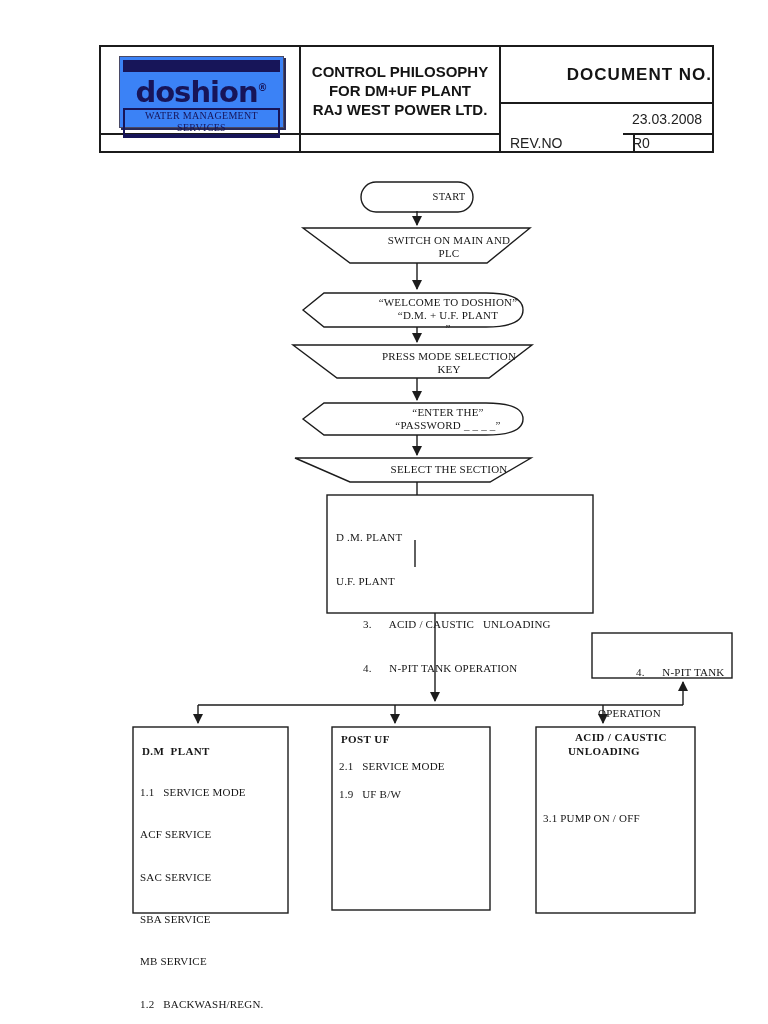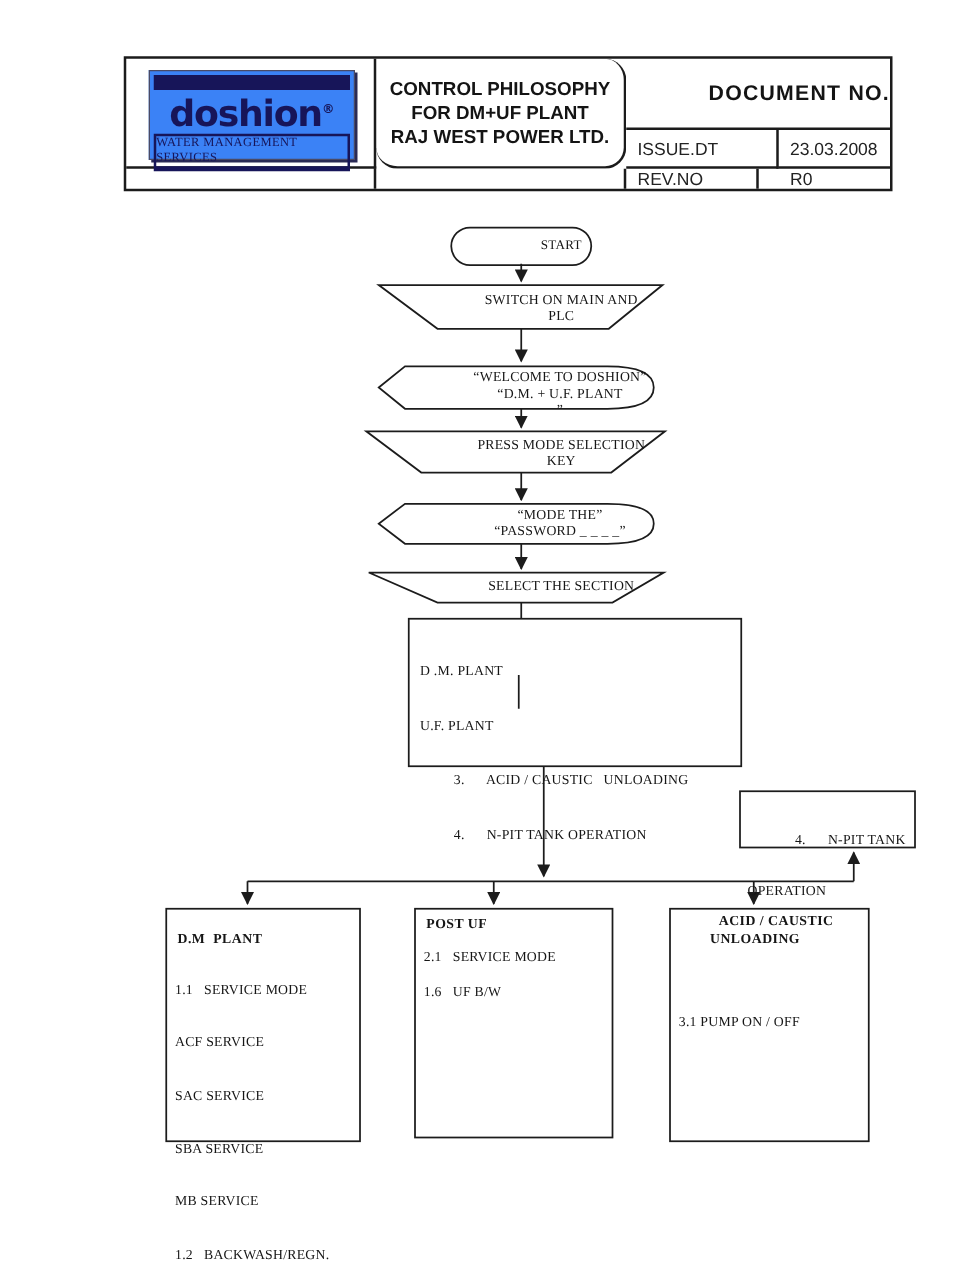--- a/index.html
+++ b/index.html
@@ -7,44 +7,44 @@
         font-family:"Liberation Sans","DejaVu Sans",sans-serif;}
 
   
   .hdr{position:absolute;left:99px;top:45px;width:615px;height:108px;
        border:2px solid #1b1b1b;box-sizing:border-box;}
   .cell{position:absolute;box-sizing:border-box;}
   .br{border-right:2px solid #1b1b1b;}
   .bb{border-bottom:2px solid #1b1b1b;}
   .logo-cell{left:0;top:0;width:200px;height:88px;}
   .title-cell{left:200px;top:0;width:200px;height:88px;display:flex;flex-direction:column;
-              align-items:center;justify-content:center;border-radius:17px;}
+              align-items:center;justify-content:center;}
   .docno-cell{left:400px;top:0;width:211px;height:57px;display:flex;align-items:center;justify-content:flex-end;}
   .issuel-cell{left:400px;top:57px;width:122px;height:31px;}
   .issuev-cell{left:522px;top:57px;width:89px;height:31px;}
-  .revl-cell{left:400px;top:88px;width:106px;height:16px;}
+  .revl-cell{left:400px;top:88px;width:134px;height:16px;}
   .revv-cell{left:522px;top:88px;width:89px;height:16px;}
   .emptyl-cell{left:0;top:88px;width:200px;height:16px;}
   .emptym-cell{left:200px;top:88px;width:200px;height:16px;}
   .kv{display:flex;align-items:center;padding-left:9px;font-size:14px;color:#222;}
 
   .hdr-title{font-size:15px;line-height:19px;color:#141414;font-weight:600;text-align:center;}
   .hdr-title .l3{font-weight:bold;}
   .docno{font-size:17px;letter-spacing:1px;color:#141414;font-weight:600;}
 
   
   .logo-box{position:absolute;left:18px;top:9px;width:165px;height:72px;background:#3b82f6;
             border:1px solid #4a4a66;box-shadow:2px 2px 0 #2a2a55;box-sizing:border-box;}
   .logo-bar{margin:3px 3px 0 3px;height:12px;background:#171559;}
   .logo-brand{text-align:center;font-family:"DejaVu Sans",sans-serif;font-weight:bold;
               font-size:29px;line-height:32px;color:#171559;letter-spacing:-1px;}
   .logo-brand sup{font-size:10px;letter-spacing:0;}
   .logo-tag{margin:0 3px 3px 3px;border:2px solid #171559;border-bottom-width:4px;
             font-family:"Liberation Serif","DejaVu Serif",serif;font-size:10px;line-height:12px;
-            letter-spacing:.3px;color:#171559;text-align:left;box-sizing:border-box;}
+            letter-spacing:.3px;color:#171559;text-align:center;box-sizing:border-box;}
 
   
   svg.fc-lines{position:absolute;left:0;top:0;pointer-events:none;}
   .fc{position:absolute;font-family:"Liberation Serif","DejaVu Serif",serif;color:#161616;
       font-size:11px;letter-spacing:.2px;line-height:13px;}
   .ctr{text-align:center;padding-left:32px;}
   .pre{white-space:pre;}
   .b{font-weight:bold;}
   .blk span{display:block;}
   .start-l{left:361px;top:190px;width:112px;font-size:10.5px;}
@@ -89,23 +89,20 @@
     <div class="cell title-cell br bb hdr-title">
       <span class="l1">CONTROL PHILOSOPHY</span>
       <span class="l2">FOR DM+UF  PLANT</span>
       <span class="l3">RAJ WEST POWER LTD.</span>
     </div>
 
     <div class="cell docno-cell bb">
       <span class="docno">DOCUMENT NO.</span>
     </div>
 
-    <div class="cell issuel-cell br bb kv">
-      <span>ISSUE.DT</span>
-    </div>
     <div class="cell issuev-cell bb kv">
       <span>23.03.2008</span>
     </div>
 
     <div class="cell revl-cell br kv">
       <span>REV.NO</span>
     </div>
     <div class="cell revv-cell kv">
       <span>R0</span>
     </div>
@@ -162,21 +159,21 @@
     <span>“D.M. + U.F. PLANT</span>
     <span>”</span>
   </div>
 
   <div class="fc t-press ctr blk">
     <span>PRESS MODE SELECTION</span>
     <span>KEY</span>
   </div>
 
   <div class="fc d-pass ctr blk">
-    <span>“MODE THE”</span>
+    <span>“ENTER THE”</span>
     <span>“PASSWORD _ _ _ _”</span>
   </div>
 
   <div class="fc t-select ctr">SELECT THE SECTION</div>
 
   <div class="fc selbox blk pre">
     <span>D .M. PLANT</span>
     <span>U.F. PLANT</span>
     <span class="ind">3.      ACID / CAUSTIC   UNLOADING</span>
     <span class="ind">4.      N-PIT TANK OPERATION</span>
@@ -197,20 +194,20 @@
     <span>1.2   BACKWASH/REGN.</span>
     
     
     
     
     
   </div>
 
   <div class="fc puf-title b pre">POST UF</div>
   <div class="fc puf-i1 pre">2.1   SERVICE MODE</div>
-  <div class="fc puf-i2 pre">1.6   UF B/W</div>
+  <div class="fc puf-i2 pre">1.9   UF B/W</div>
 
   <div class="fc ac-t1 b pre">ACID / CAUSTIC</div>
   <div class="fc ac-t2 b pre">UNLOADING</div>
   <div class="fc ac-i1 pre">3.1 PUMP ON / OFF</div>
 
 
 </div>
 
 </body></html>

